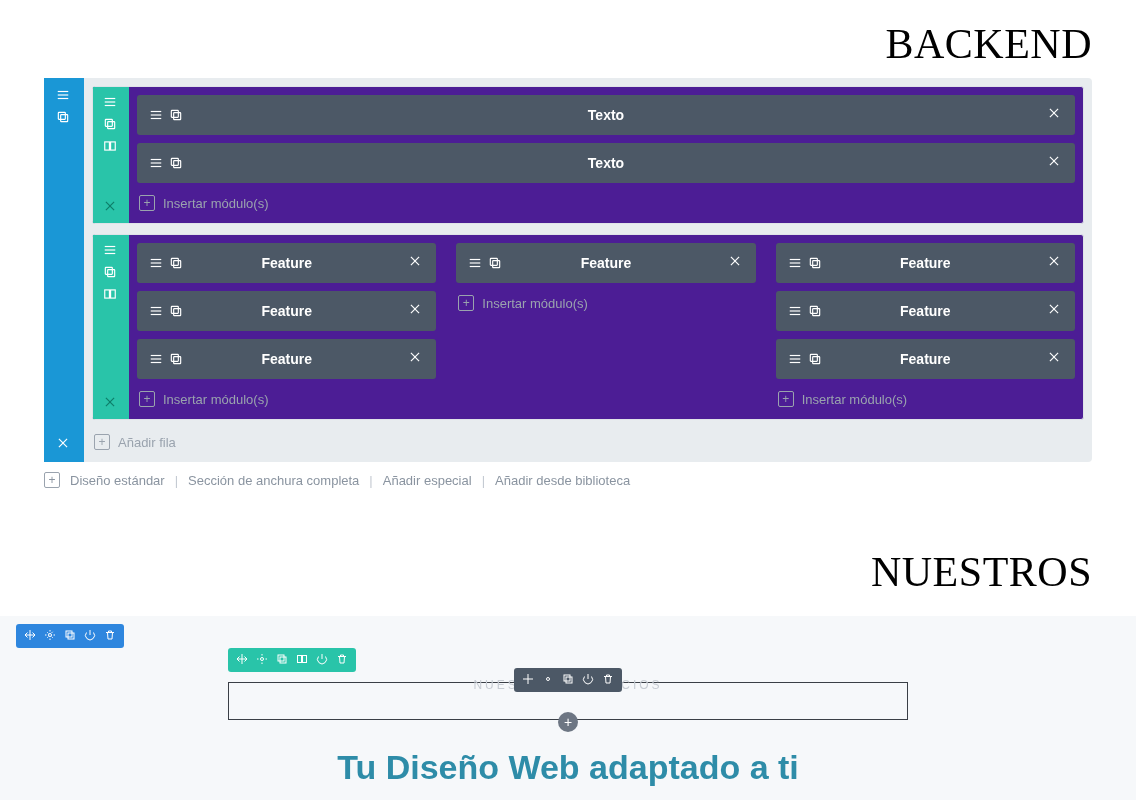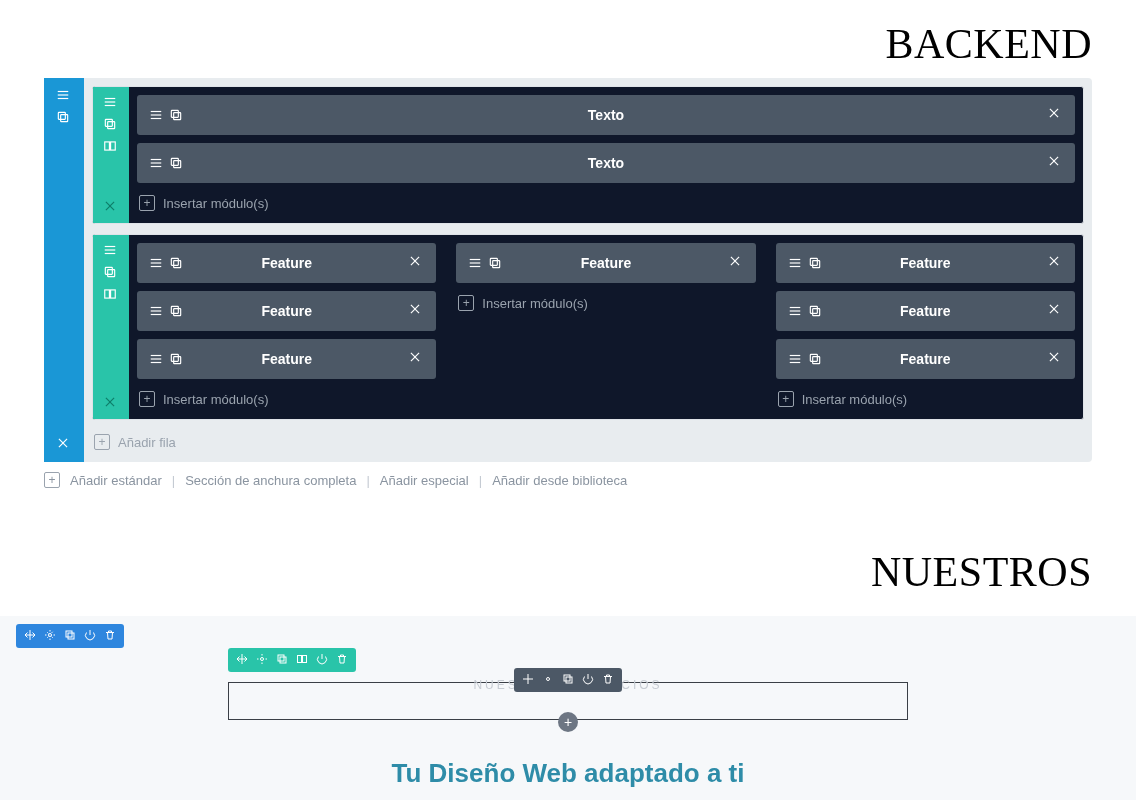--- a/index.html
+++ b/index.html
@@ -10,21 +10,21 @@
   
   .backend-wrap { padding: 0 44px; }
   .section-outer { display: flex; background: #e8ecef; border-radius: 4px; }
   .section-rail {
     width: 40px; background: #1a97d6; display: flex; flex-direction: column;
     align-items: center; padding: 10px 0; gap: 6px;
   }
   .section-rail .rail-close { margin-top: auto; color: #0d5a8a; }
   .section-body { flex: 1; padding: 8px; display: flex; flex-direction: column; gap: 10px; }
 
-  .row-outer { display: flex; background: #0f172a; border: 1px solid #dfe3e8; border-radius: 3px; }
+  .row-outer { display: flex; background: #4c1d95; border: 1px solid #dfe3e8; border-radius: 3px; }
   .row-rail {
     width: 36px; background: #29c4a9; display: flex; flex-direction: column;
     align-items: center; padding: 8px 0; gap: 6px;
   }
   .row-rail .rail-close { margin-top: auto; color: #0d7d68; }
   .row-body { flex: 1; padding: 8px; display: flex; flex-direction: column; gap: 8px; }
 
   .module-bar {
     background: #4c5866; height: 40px; border-radius: 3px;
     display: flex; align-items: center; position: relative; color: #fff;
@@ -73,21 +73,21 @@
   .fe-field {
     width: 100%; height: 38px; border: 1.5px solid #3a3f46; background: transparent;
   }
   .fe-dark-tb-wrap { position: absolute; top: -14px; left: 50%; transform: translateX(-50%); }
   .fe-plus-circle {
     width: 20px; height: 20px; border-radius: 50%; display: flex; align-items: center;
     justify-content: center; color: #fff; font-size: 14px; position: absolute; left: 50%;
     transform: translateX(-50%);
   }
   .fe-plus-gray { background: #6d7683; top: 30px; }
-  .fe-headline { text-align: center; font-weight: 700; color: #2e8ca8; font-size: 26px; margin-top: 38px; }
+  .fe-headline { text-align: center; font-weight: 700; color: #2e8ca8; font-size: 34px; margin-top: 28px; }
 </style>
 </head>
 <body>
 
 <div class="heading-label">BACKEND</div>
 
 <div class="backend-wrap">
   <div class="section-outer">
 
     <div class="section-rail">
@@ -353,21 +353,21 @@
 
       <div class="add-row-link">
         <span class="plusbox">+</span>
         <span>Añadir fila</span>
       </div>
     </div>
   </div>
 
   <div class="footer-actions">
     <span class="plusbox">+</span>
-    <span class="fa-link">Añadir estándar</span>
+    <span class="fa-link">Diseño estándar</span>
     <span class="sep">|</span>
     <span class="fa-link">Sección de anchura completa</span>
     <span class="sep">|</span>
     <span class="fa-link">Añadir especial</span>
     <span class="sep">|</span>
     <span class="fa-link">Añadir desde biblioteca</span>
   </div>
 </div>
 
 <div class="heading-label" style="margin-top:40px">NUESTROS</div>

